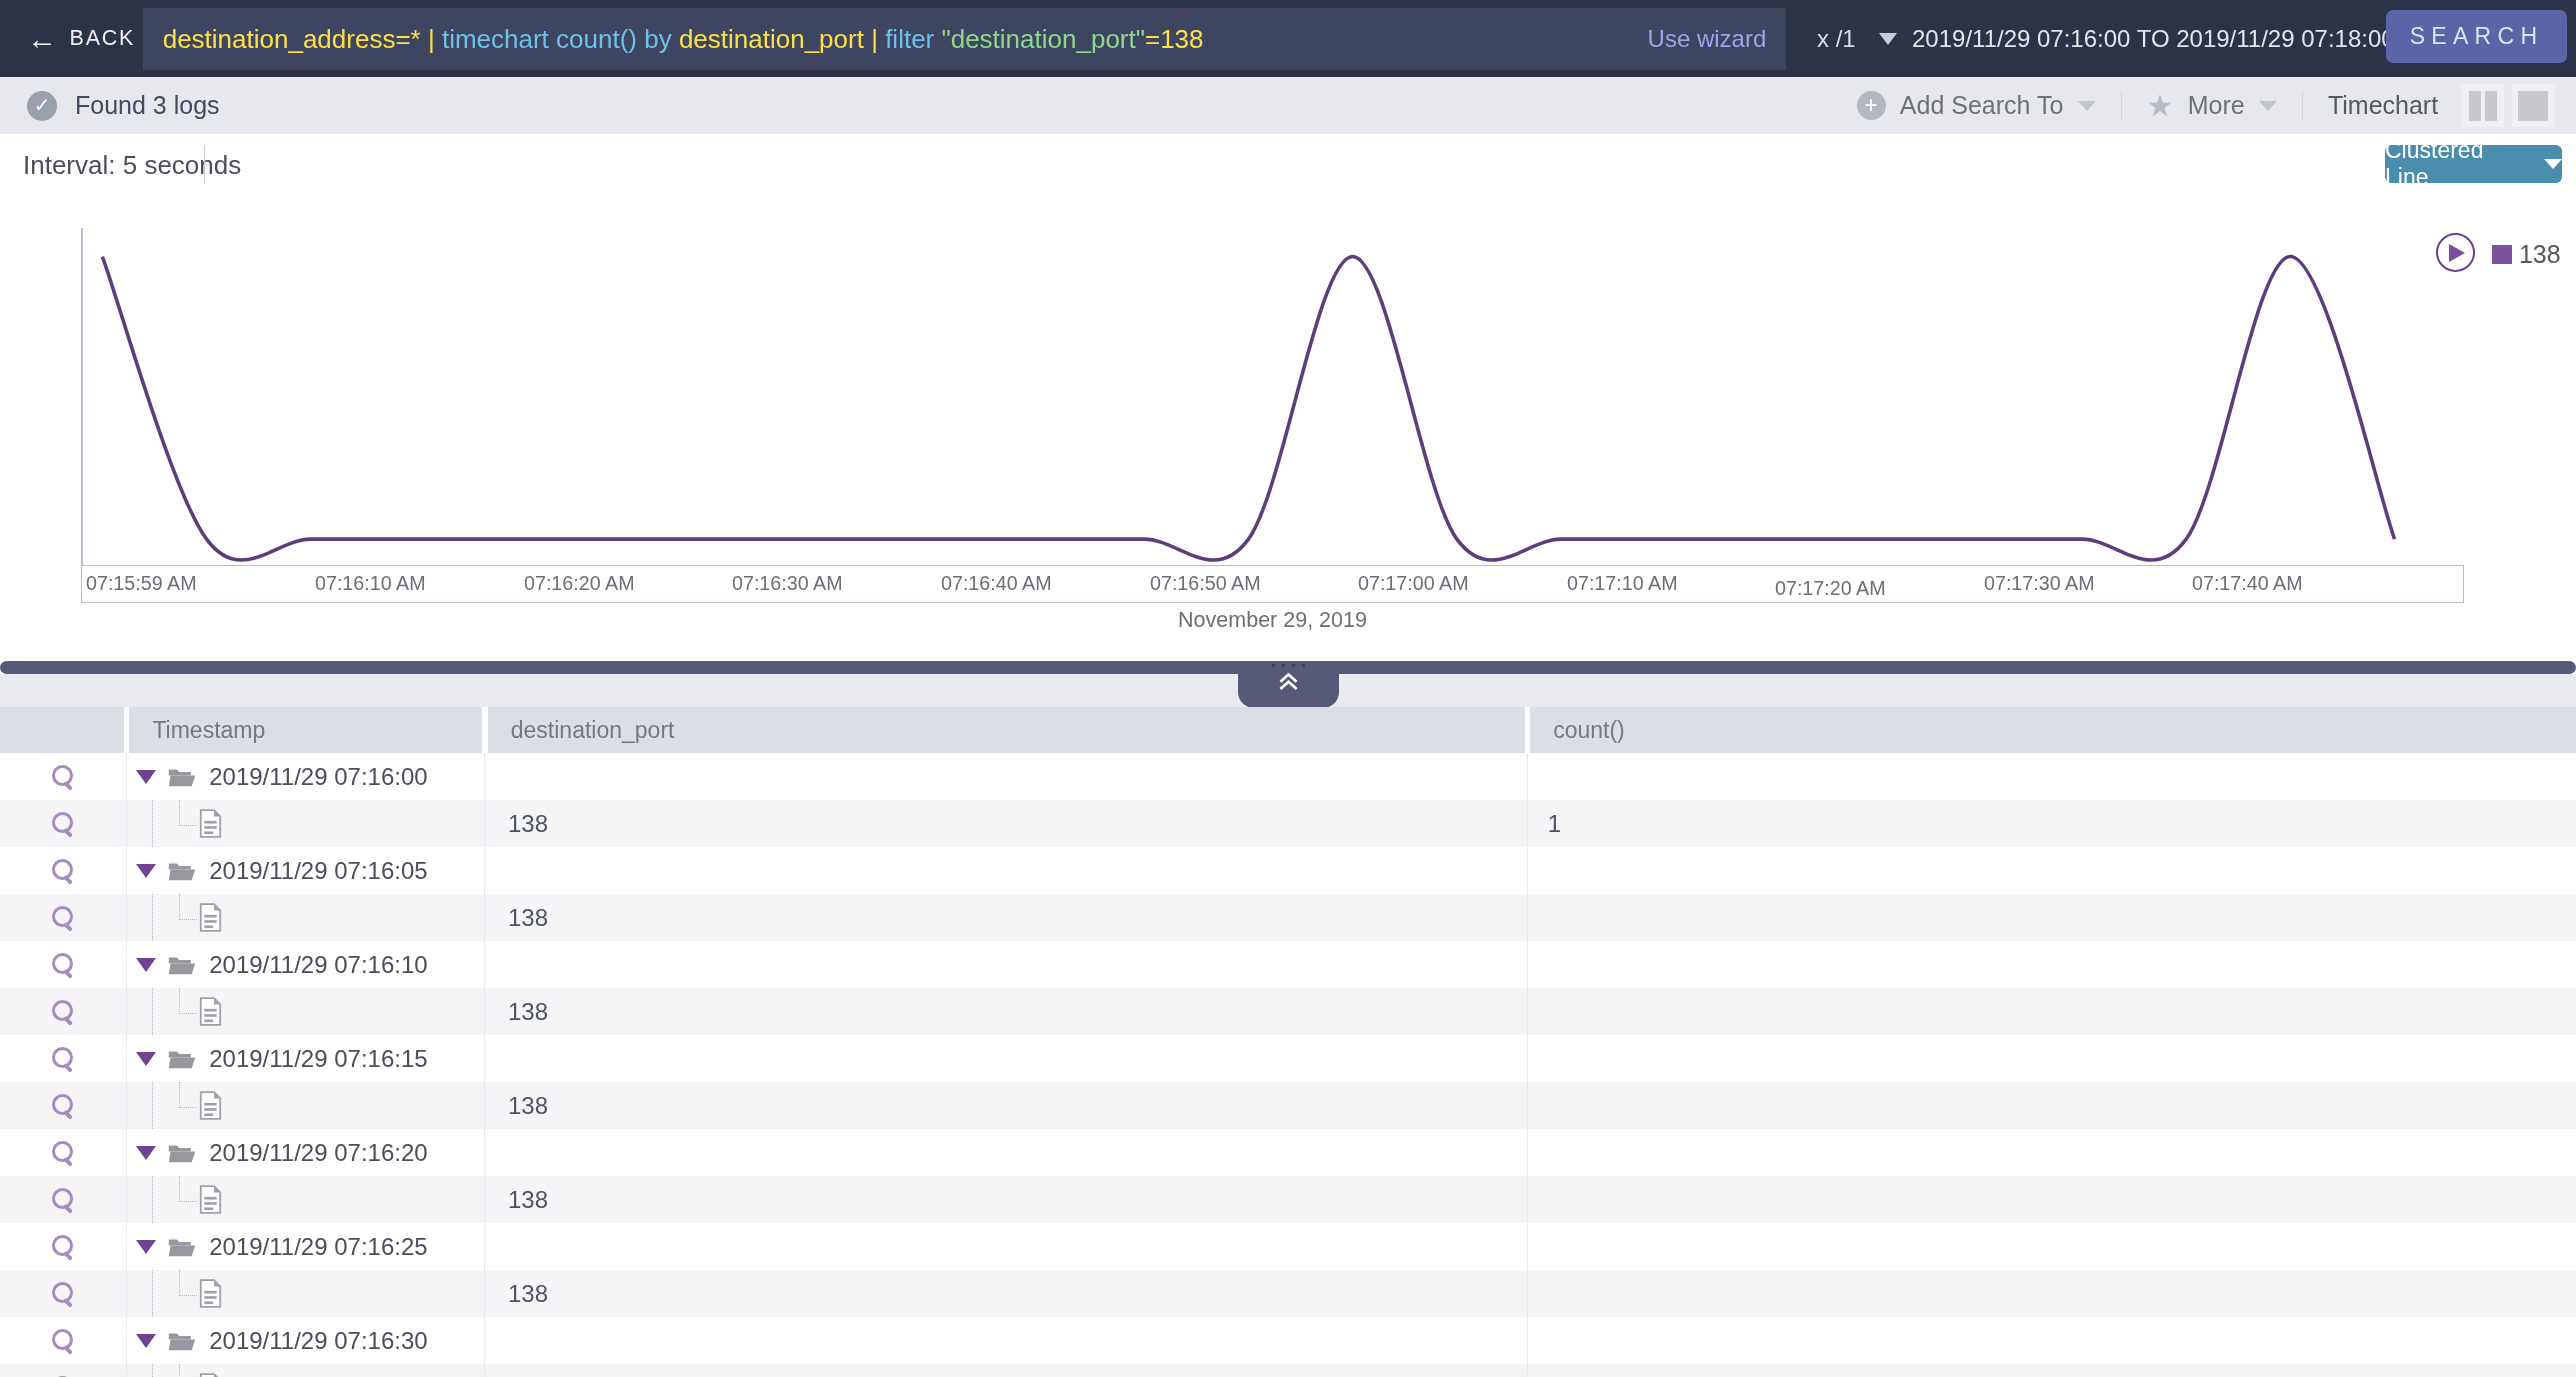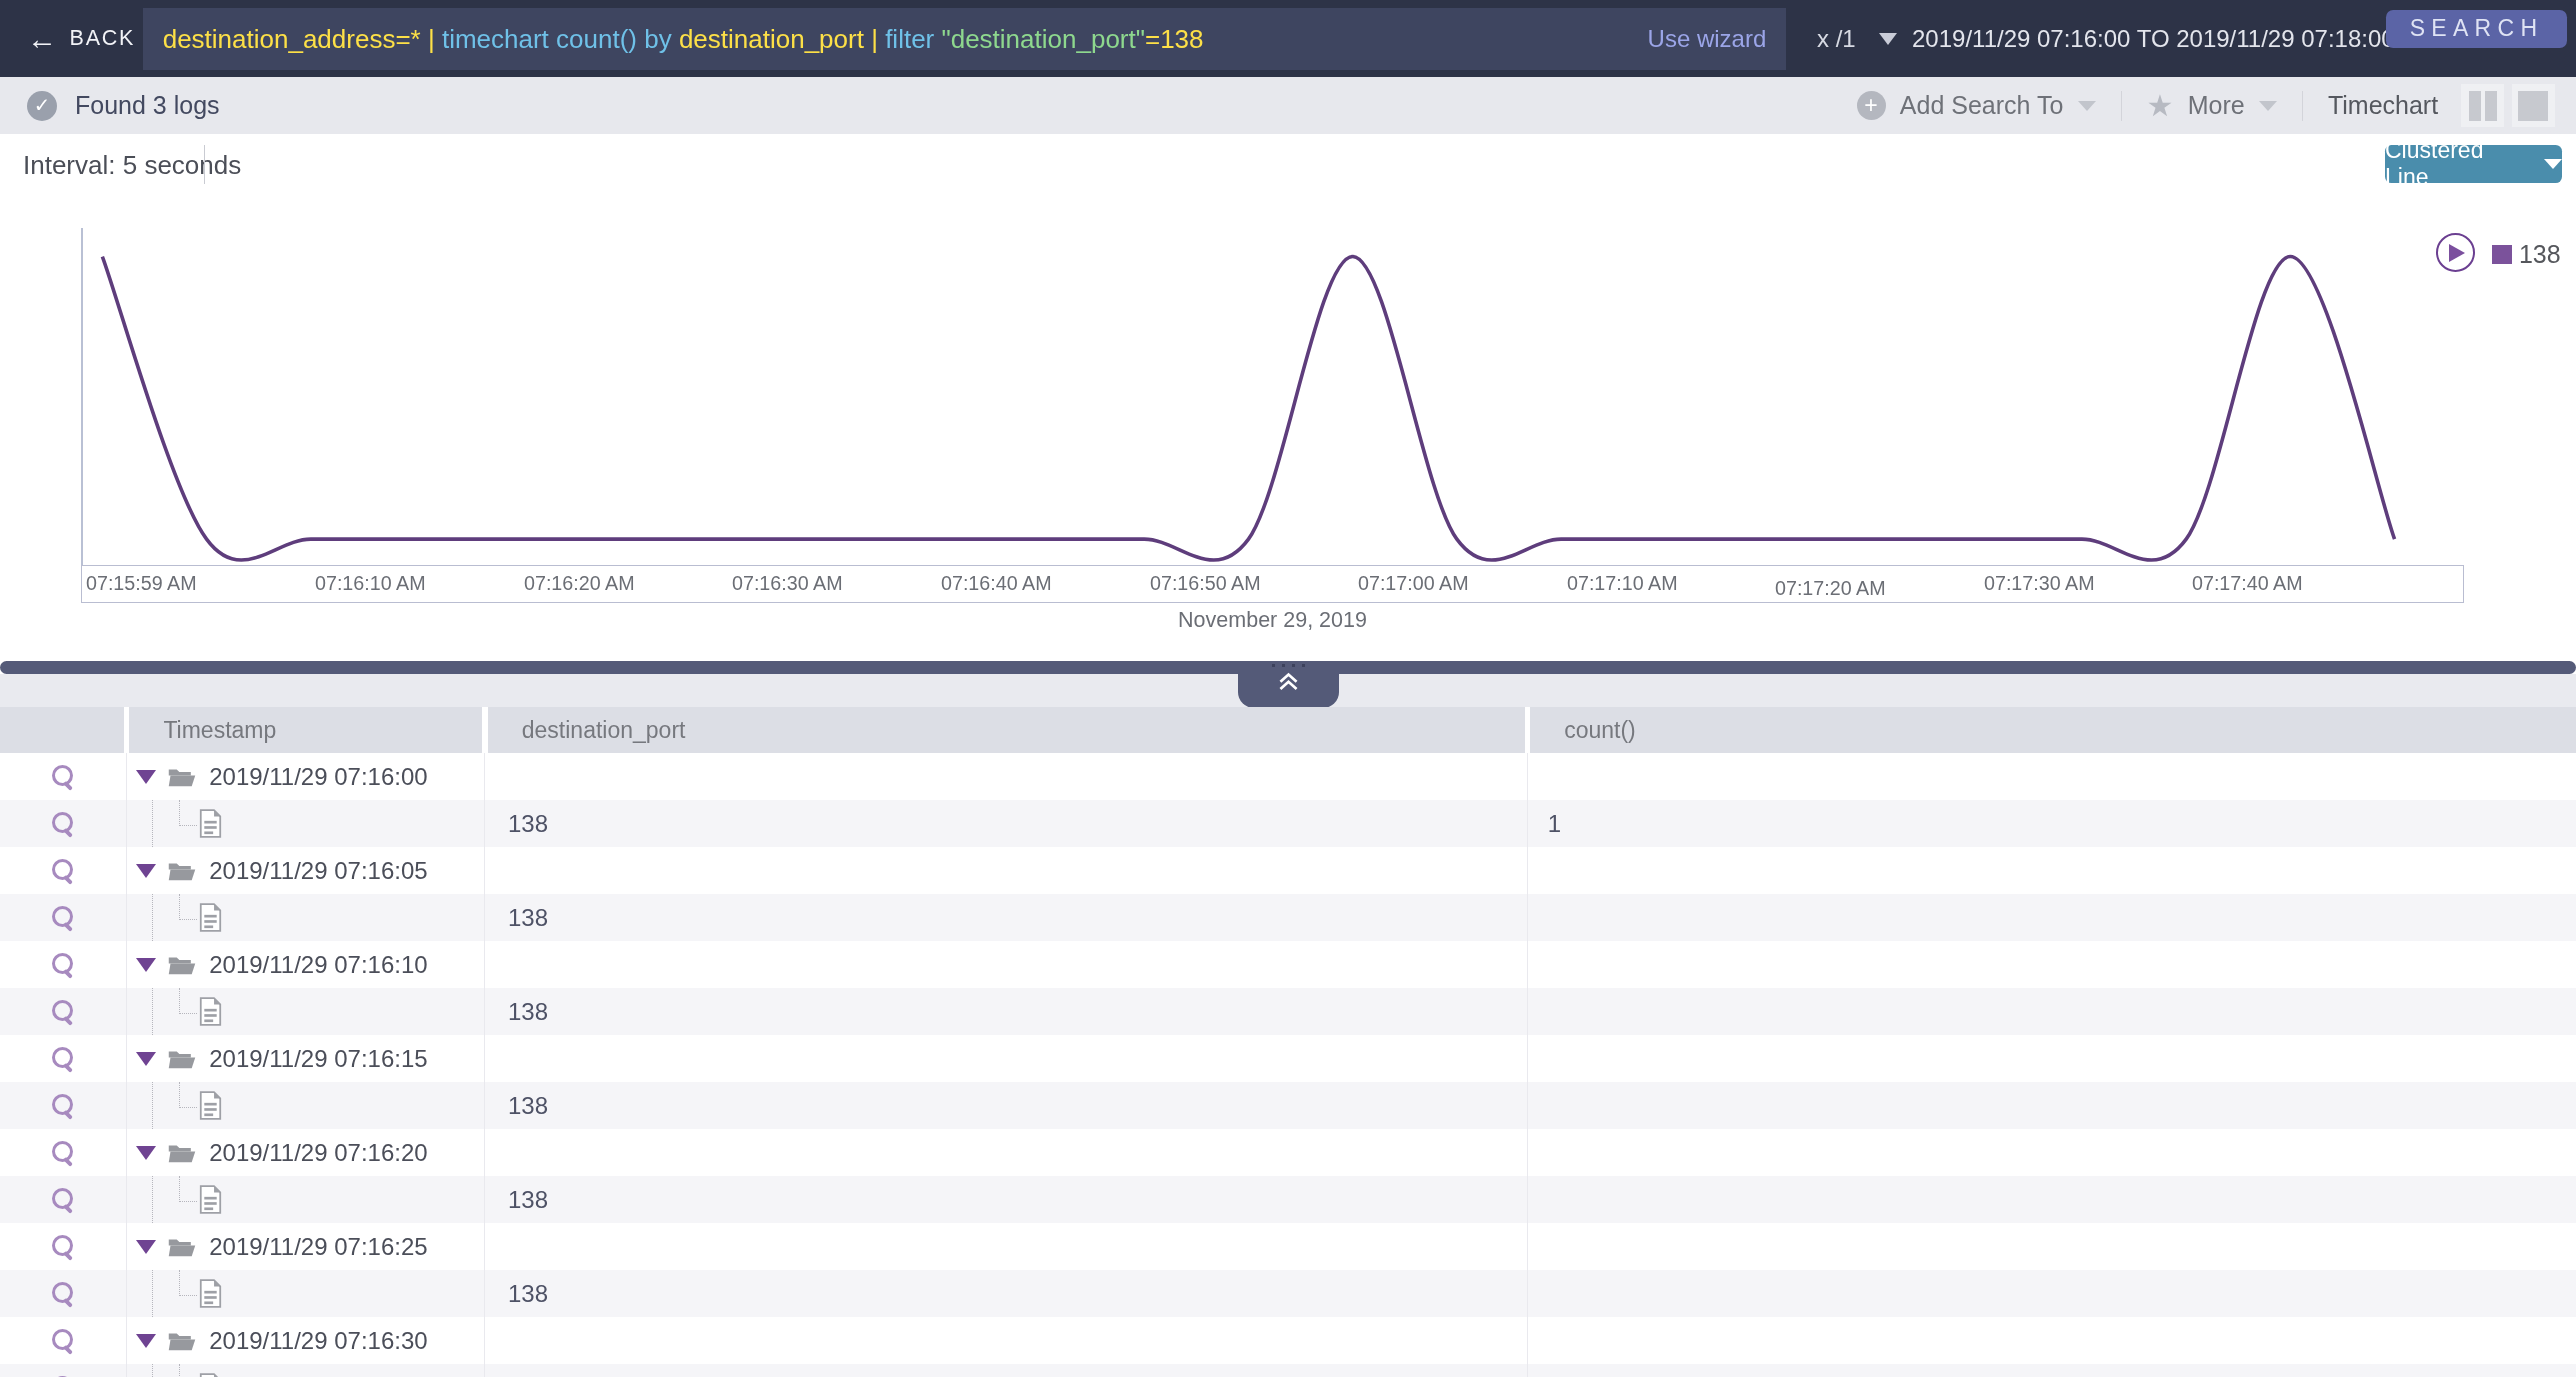--- a/index.html
+++ b/index.html
@@ -13,21 +13,21 @@
   .back-label { font-size:21.5px; letter-spacing:1.8px; }
   .query-box { position:absolute; left:143px; top:8px; width:1643px; height:62px; background:#3e4560; display:flex; align-items:center; padding:0 19.7px; }
   .query-text { font-size:26px; white-space:pre; flex:1 1 auto; overflow:hidden; }
   .seg-plain { color:#fde047; }
   .seg-keyword { color:#6fc1e8; }
   .seg-string { color:#8ed88e; }
   .use-wizard { font-size:24px; color:#9ba5e8; cursor:pointer; flex:0 0 auto; }
   .pager { position:absolute; left:1817px; top:0; height:77px; display:flex; align-items:center; gap:23px; color:#d7dae3; font-size:24px; cursor:pointer; }
   .caret-down { width:0; height:0; border-left:9.8px solid transparent; border-right:9.8px solid transparent; border-top:12.5px solid #c9ccd8; }
   .time-range { position:absolute; left:1912px; top:0; height:77px; display:flex; align-items:center; gap:27px; color:#e3e5ec; font-size:24px; cursor:pointer; }
-  .search-btn { position:absolute; left:2386px; top:9.8px; width:181px; height:38px; background:#5b64a6; border-radius:7.2px; color:#dfe3f4; font-size:23px; letter-spacing:6.3px; display:flex; align-items:center; justify-content:center; cursor:pointer; }
+  .search-btn { position:absolute; left:2386px; top:9.8px; width:181px; height:53px; background:#5b64a6; border-radius:7.2px; color:#dfe3f4; font-size:23px; letter-spacing:6.3px; display:flex; align-items:center; justify-content:center; cursor:pointer; }
 
   
   .statusbar { position:absolute; left:0; top:77px; width:2576px; height:57px; background:#e7e8ed; }
   .found { position:absolute; left:27px; top:0; height:57px; display:flex; align-items:center; gap:18px; color:#434960; font-size:25px; }
   .check-circle { width:30px; height:30px; border-radius:50%; background:#9aa0ac; color:#fff; font-size:19.7px; display:flex; align-items:center; justify-content:center; }
   .status-right { position:absolute; right:21.5px; top:0; height:57px; display:flex; align-items:center; color:#6e7178; font-size:25px; }
   .tool-group { display:flex; align-items:center; gap:14.3px; padding:0 25px; cursor:pointer; }
   .plus-circle { width:29px; height:29px; border-radius:50%; background:#b4b7bf; color:#fff; font-size:23px; display:flex; align-items:center; justify-content:center; }
   .star-icon { color:#b7bac2; font-size:30px; }
   .caret-sm { width:0; height:0; border-left:9px solid transparent; border-right:9px solid transparent; border-top:10.7px solid #c2c5cc; }
@@ -61,21 +61,21 @@
   .divider-bar { position:absolute; left:0; top:661px; width:2576px; height:13.4px; background:#545a78; border-radius:7.2px; }
   .divider-band { position:absolute; left:0; top:674px; width:2576px; height:33px; background:#e9eaef; }
   .collapse-tab { position:absolute; left:1238px; top:661px; width:101px; height:47px; background:#545a78; border-radius:0 0 16px 16px; display:flex; flex-direction:column; align-items:center; cursor:pointer; }
   .tab-dots { display:flex; gap:6.3px; margin-top:2.7px; }
   .tab-dots span { width:3.6px; height:3.6px; background:#3c415c; }
   .chevron-up { margin-top:3.6px; }
 
   
   .log-table { position:absolute; left:0; top:707px; width:2576px; height:670px; overflow:hidden; background:#fff; }
   .thead { display:flex; gap:5.4px; height:46px; background:#fff; }
-  .th { background:#dcdee5; color:#76787e; font-size:23px; display:flex; align-items:center; padding-left:34px; }
+  .th { background:#dcdee5; color:#76787e; font-size:23px; display:flex; align-items:center; padding-left:23px; }
   .th.c1 { width:124px; }
   .th.c2 { width:353px; }
   .th.c3 { width:1037px; }
   .th.c4 { flex:1; }
   .tbody { position:relative; }
   .tr { display:flex; height:47px; align-items:center; position:relative; }
   .tr.even { background:#fff; }
   .tr.odd { background:#f5f5f8; }
   .td { height:100%; display:flex; align-items:center; position:relative; }
   .td.c1 { width:126px; justify-content:center; }

